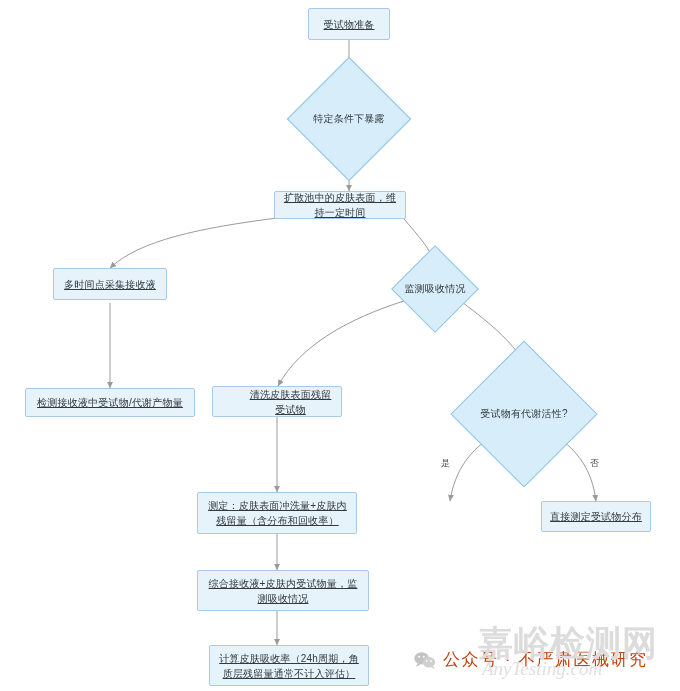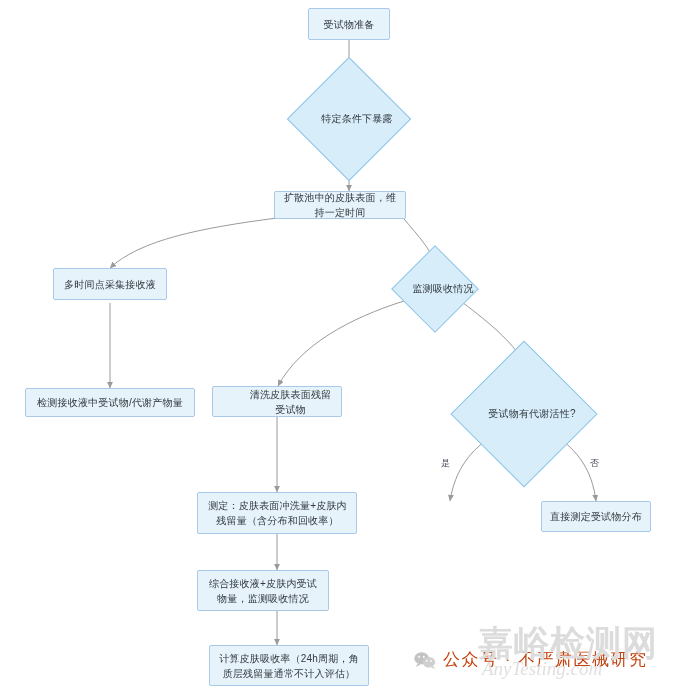--- a/index.html
+++ b/index.html
@@ -36,38 +36,39 @@
     color: #33393f;
     font-size: 10px;
     line-height: 15px;
     letter-spacing: 0.2px;
   }
   .node.rect {
     background: #e6f3fb;
     border: 1px solid #a8c9e8;
     border-radius: 2px;
     padding: 3px 6px;
+    text-decoration: underline;
   }
   .diamond-wrap {
     position: absolute;
   }
   .diamond-shape {
     position: absolute;
     left: 0;
     top: 0;
     width: 100%;
     height: 100%;
     background: #d7eefa;
     border: 1px solid #8fc4e8;
     transform: rotate(45deg);
     box-sizing: border-box;
   }
   .diamond-label {
     position: absolute;
-    left: 8px;
+    left: 0;
     top: 0;
     width: 100%;
     height: 100%;
     display: flex;
     align-items: center;
     justify-content: center;
     text-align: center;
     color: #33393f;
     font-size: 10px;
     line-height: 14px;
@@ -206,21 +207,21 @@
 
   <div class="node rect" style="left:197px; top:492px; width:160px; height:42px;padding-left:7px;">
     <span>测定：皮肤表面冲洗量+皮肤内残留量（含分布和回收率）</span>
   </div>
 
 
   <div class="node rect" style="left:541px; top:501px; width:110px; height:31px;">
     <span>直接测定受试物分布</span>
   </div>
 
-  <div class="node rect" style="left:197px; top:570px; width:132px; height:41px;">
+  <div class="node rect" style="left:197px; top:570px; width:172px; height:41px;">
     <span>综合接收液+皮肤内受试物量，监测吸收情况</span>
   </div>
 
   <div class="node rect" style="left:197px; top:645px; width:160px; height:41px;margin-left:12px;">
     <span>计算皮肤吸收率（24h周期，角质层残留量通常不计入评估）</span>
   </div>
 
   <div class="edge-label" style="left:440px; top:458px;">是</div>
   <div class="edge-label" style="left:589px; top:458px;">否</div>
 

